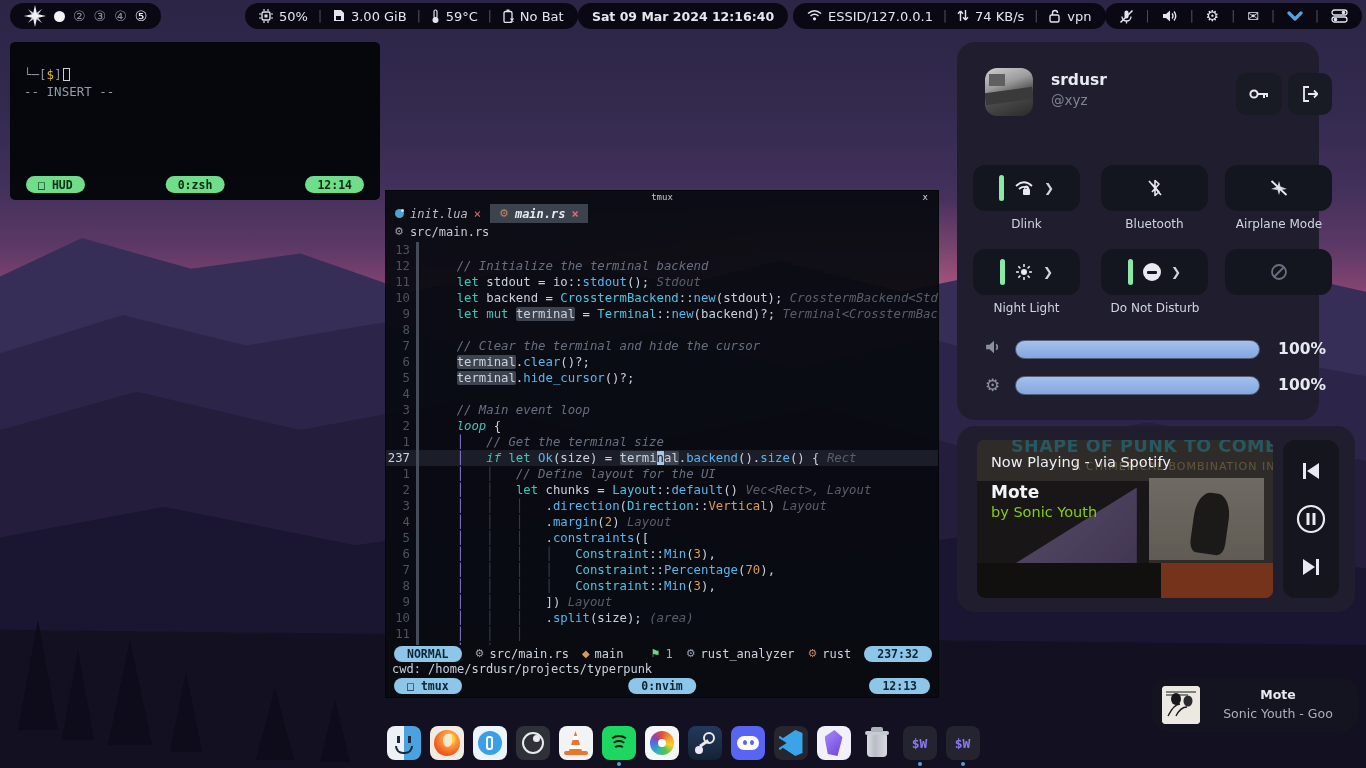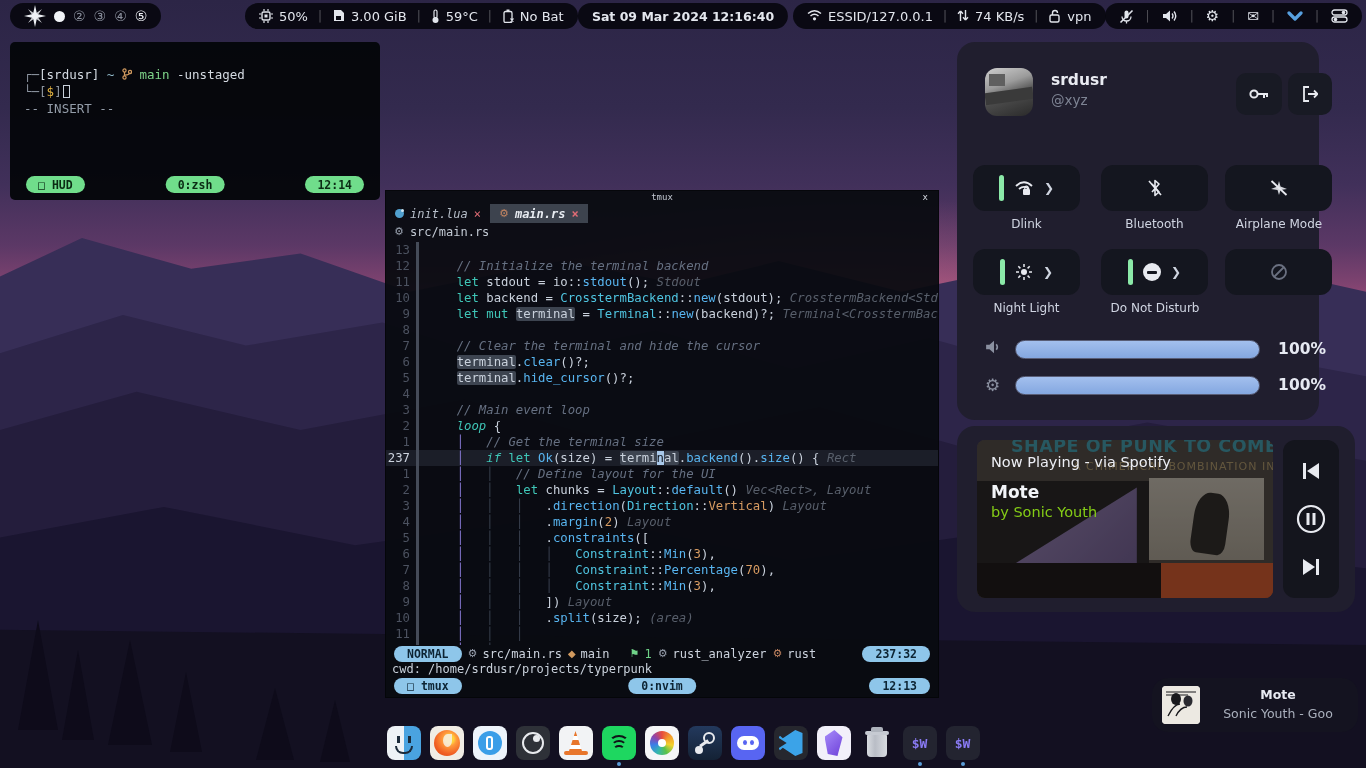--- a/index.html
+++ b/index.html
@@ -56,21 +56,21 @@
   .lnum { width:30px; text-align:right; color:#4c5260; flex:none; padding-right:6px; }
   .cline.current .lnum { color:#ccd3de; }
   .gsep { width:3px; background:#454b58; flex:none; margin-right:8px; }
   .ltext { white-space:pre; color:#c9d1dc; }
   .s-v { color:#c9d1dc; } .s-k { color:#3fc6b7; } .s-ki { color:#3fc6b7; font-style:italic; }
   .s-f { color:#58b5f0; } .s-t { color:#4fc4e0; } .s-o { color:#d89c62; }
   .s-c { color:#667082; font-style:italic; } .s-i { color:#585f6b; font-style:italic; }
   .s-hl { background:#3d4450; border-radius:2px; }
   .s-cur { background:#a8c7e8; color:#10151c; }
   .s-gp { color:#8a7bd8; } .s-gg { color:#3a4150; }
-  .ed-status { height:17px; display:flex; align-items:center; gap:6px; font-size:12px; color:#ccd3de; padding:0 8px; }
+  .ed-status { height:17px; display:flex; align-items:center; gap:13px; font-size:12px; color:#ccd3de; padding:0 8px; }
   .bpill { background:#8ec6ea; color:#0d2433; font-weight:700; font-size:11.5px; padding:1px 13px; border-radius:9px; white-space:nowrap; }
   .st-item { display:flex; align-items:center; gap:5px; white-space:nowrap; }
   .st-gear { color:#9aa2b0; font-family:"DejaVu Sans",sans-serif; font-size:11px; }
   .st-diam { color:#d19a5f; font-family:"DejaVu Sans",sans-serif; font-size:10px; }
   .st-flag { color:#6fd388; font-family:"DejaVu Sans",sans-serif; font-size:11px; }
   .st-green { color:#6fd388; }
   .ed-cwd { height:16px; font-size:12px; color:#c9d1db; padding-left:6px; line-height:15px; }
   .ed-tmux { height:19px; position:relative; }
 
   
@@ -288,30 +288,20 @@
           <rect x="1" y="1" width="15" height="5" rx="2.5" fill="none" stroke="#e2e5ec" stroke-width="1.3"></rect>
           <circle cx="12.5" cy="3.5" r="1.8" fill="#e2e5ec"></circle>
           <rect x="1" y="8" width="15" height="5" rx="2.5" fill="none" stroke="#e2e5ec" stroke-width="1.3"></rect>
           <circle cx="4.5" cy="10.5" r="1.8" fill="#e2e5ec"></circle>
         </svg>
     </div>
   </div>
 
   <div class="term">
     <div>
-      <span class="dim">┌─</span><span>[srdusr]</span><span> </span><span style="color:#8fb8c8;">~</span><span> </span>
-      <svg width="10" height="12" viewBox="0 0 10 12" style="vertical-align:-1px;">
-          <circle cx="2.5" cy="2.5" r="1.6" fill="none" stroke="#d19a5f" stroke-width="1.2"></circle>
-          <circle cx="2.5" cy="9.5" r="1.6" fill="none" stroke="#d19a5f" stroke-width="1.2"></circle>
-          <circle cx="8" cy="4" r="1.6" fill="none" stroke="#d19a5f" stroke-width="1.2"></circle>
-          <path d="M2.5 4v4M2.5 7c3.5 0 5.5-1 5.5-2.5" stroke="#d19a5f" stroke-width="1.2" fill="none"></path>
-        </svg>
-      <span> </span><span class="t-branch">main</span><span> </span><span>-unstaged</span>
-    </div>
-    <div>
       <span class="dim">└─</span><span class="dim">[</span><span class="t-sigil">$</span><span class="dim">]</span><span class="t-cursor"></span>
     </div>
     <div class="t-mode">-- INSERT --</div>
     <div class="term-bar">
       <span class="gpill" style="left:16px;"><span>□</span> <span>HUD</span></span>
       <span class="gpill" style="left:50%;transform:translateX(-50%);"><span>0:zsh</span></span>
       <span class="gpill" style="right:16px;"><span>12:14</span></span>
     </div>
   </div>
 

